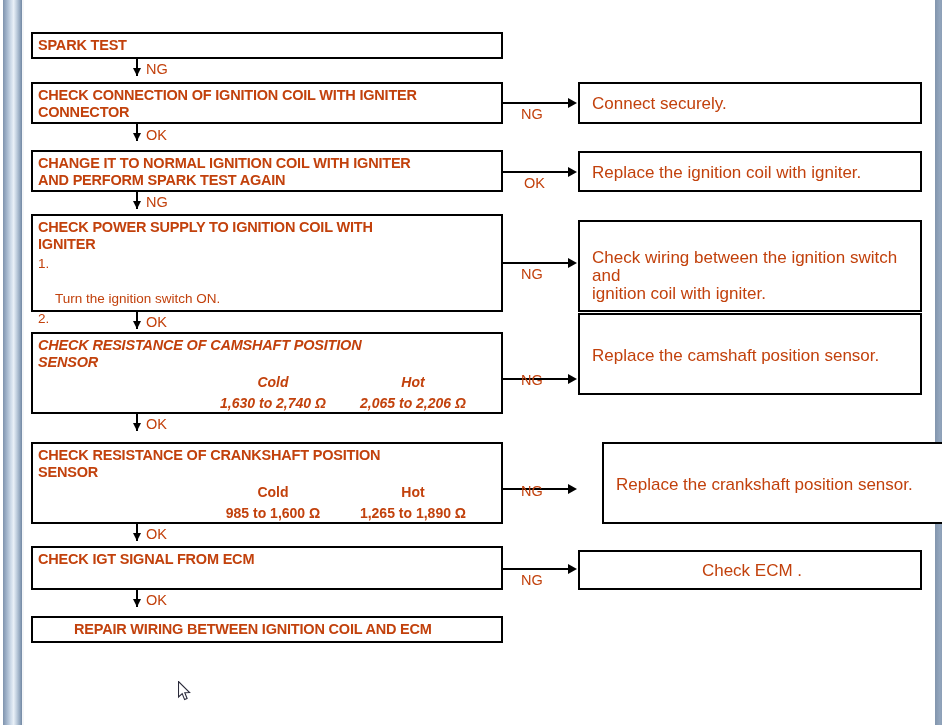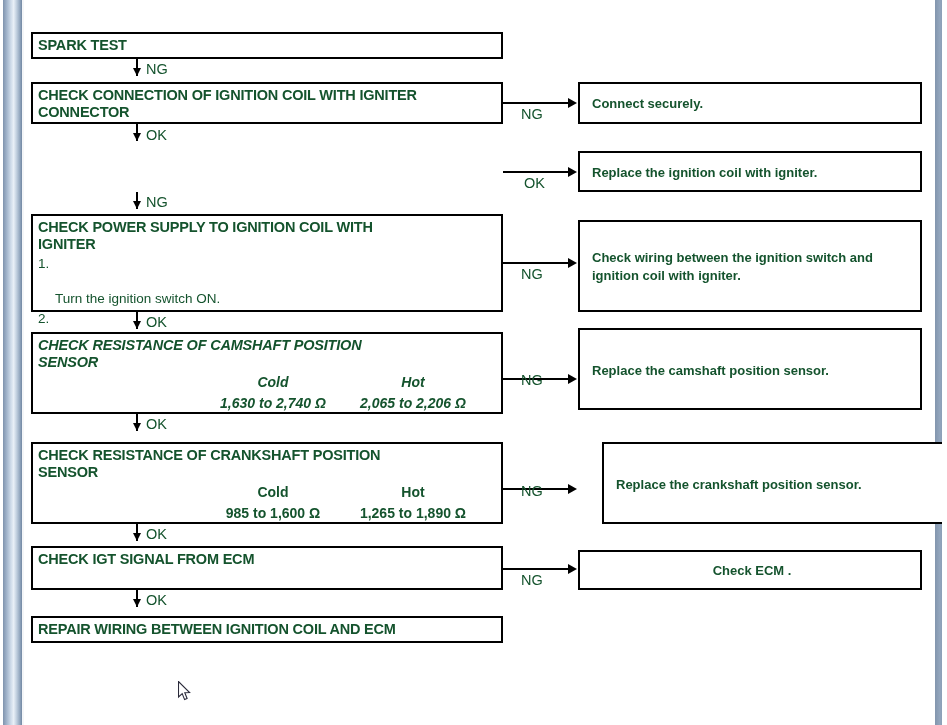--- a/index.html
+++ b/index.html
@@ -7,21 +7,21 @@
     padding: 0;
     background: #ffffff;
   }
   #screen {
     position: relative;
     width: 942px;
     height: 725px;
     background: #ffffff;
     overflow: hidden;
     font-family: "Liberation Sans", sans-serif;
-    color: #14532d;
+    color: #c2410c;
   }
 
   
   .chrome-left {
     position: absolute;
     left: 0; top: 0;
     width: 3px; height: 725px;
     background: #ffffff;
   }
   .chrome-left-band {
@@ -70,22 +70,22 @@
     font-weight: bold;
     font-size: 14.5px;
     line-height: 16.5px;
     letter-spacing: -0.2px;
     white-space: pre-line;
   }
   .result-text {
     position: absolute;
     left: 12px;
     right: 8px;
-    font-size: 13px;
-    font-weight: bold;
+    font-size: 17px;
+    font-weight: normal;
     line-height: 18px;
     white-space: pre-line;
   }
 
   
   .numlist {
     position: absolute;
     left: 5px;
     right: 6px;
   }
@@ -203,20 +203,24 @@
   <div class="arrow-right" style="left:568px; top:98px;"></div>
   <div class="edge-label" style="left:521px; top:107px;">NG</div>
   <div class="box" style="left:578px; top:82px; width:344px; height:42px;">
     <div class="result-text" style="top:11px;">Connect securely.</div>
   </div>
 
   <div class="vline" style="left:136px; top:124px; height:17px;"></div>
   <div class="arrow-down" style="left:132.5px; top:133px;"></div>
   <div class="edge-label" style="left:146px; top:128px;">OK</div>
 
+  <div class="box" style="left:31px; top:150px; width:472px; height:42px;">
+    <div class="box-inner t-bold" style="top:3px;">CHANGE IT TO NORMAL IGNITION COIL WITH IGNITER
+AND PERFORM SPARK TEST AGAIN</div>
+  </div>
   <div class="hline" style="left:503px; top:171px; width:66px;"></div>
   <div class="arrow-right" style="left:568px; top:167px;"></div>
   <div class="edge-label" style="left:524px; top:176px;">OK</div>
   <div class="box" style="left:578px; top:151px; width:344px; height:41px;">
     <div class="result-text" style="top:11px;">Replace the ignition coil with igniter.</div>
   </div>
   <div class="vline" style="left:136px; top:192px; height:17px;"></div>
   <div class="arrow-down" style="left:132.5px; top:201px;"></div>
   <div class="edge-label" style="left:146px; top:195px;">NG</div>
 
@@ -257,21 +261,21 @@
       <div class="rrow" style="margin-top:2px;">
         <span class="res-label">Resistance:</span>
         <span class="res-cold">1,630 to 2,740 Ω</span>
         <span class="res-hot">2,065 to 2,206 Ω</span>
       </div>
     </div>
   </div>
   <div class="hline" style="left:503px; top:378px; width:66px;"></div>
   <div class="arrow-right" style="left:568px; top:374px;"></div>
   <div class="edge-label" style="left:521px; top:373px;">NG</div>
-  <div class="box" style="left:578px; top:328px; width:344px; height:82px;">
+  <div class="box" style="left:578px; top:313px; width:344px; height:82px;">
     <div class="result-text" style="top:32px;">Replace the camshaft position sensor.</div>
   </div>
   <div class="vline" style="left:136px; top:414px; height:17px;"></div>
   <div class="arrow-down" style="left:132.5px; top:423px;"></div>
   <div class="edge-label" style="left:146px; top:417px;">OK</div>
 
   <div class="box" style="left:31px; top:442px; width:472px; height:82px;">
     <div class="box-inner t-bold" style="top:3px;">CHECK RESISTANCE OF CRANKSHAFT POSITION
 SENSOR</div>
     <div class="restable" style="top:40px;">
@@ -303,21 +307,21 @@
   <div class="arrow-right" style="left:568px; top:564px;"></div>
   <div class="edge-label" style="left:521px; top:573px;">NG</div>
   <div class="box" style="left:578px; top:550px; width:344px; height:40px;">
     <div class="result-text" style="top:10px;text-align:center;">Check ECM .</div>
   </div>
   <div class="vline" style="left:136px; top:590px; height:17px;"></div>
   <div class="arrow-down" style="left:132.5px; top:599px;"></div>
   <div class="edge-label" style="left:146px; top:593px;">OK</div>
 
   <div class="box" style="left:31px; top:616px; width:472px; height:27px;">
-    <div class="box-inner t-bold" style="top:3px;">REPAIR WIRING BETWEEN IGNITION COIL AND ECM</div>
+    <div class="box-inner t-bold" style="top:3px;margin-left:36px;">REPAIR WIRING BETWEEN IGNITION COIL AND ECM</div>
   </div>
 
   <div class="cursor" style="left:178px; top:681px;">
     <svg width="14" height="21" viewBox="0 0 14 21" xmlns="http://www.w3.org/2000/svg">
       <polygon points="0.5,0.5 0.5,16 4.2,12.6 6.6,18.6 9.1,17.5 6.8,11.8 11.6,11.6" fill="#ffffff" stroke="#2a2a3a" stroke-width="1.1" stroke-linejoin="miter"></polygon>
     </svg>
   </div>
 
 </div>
 

